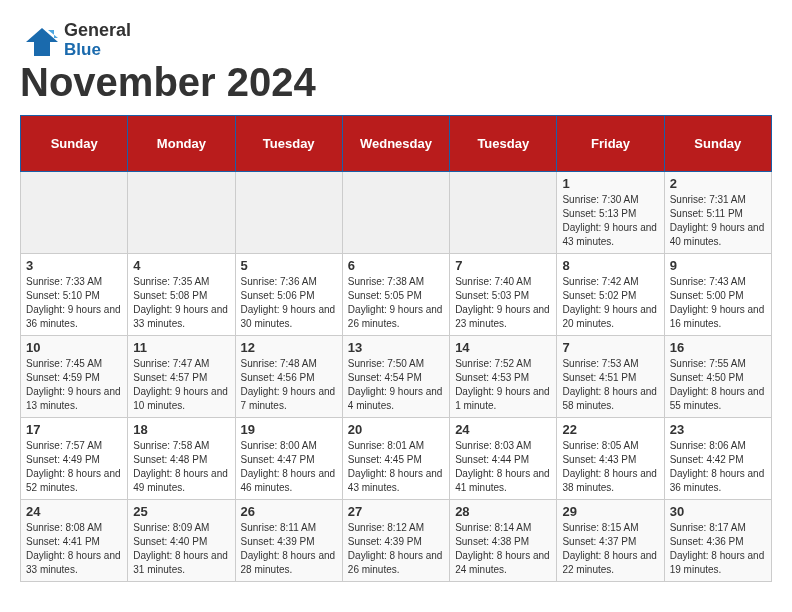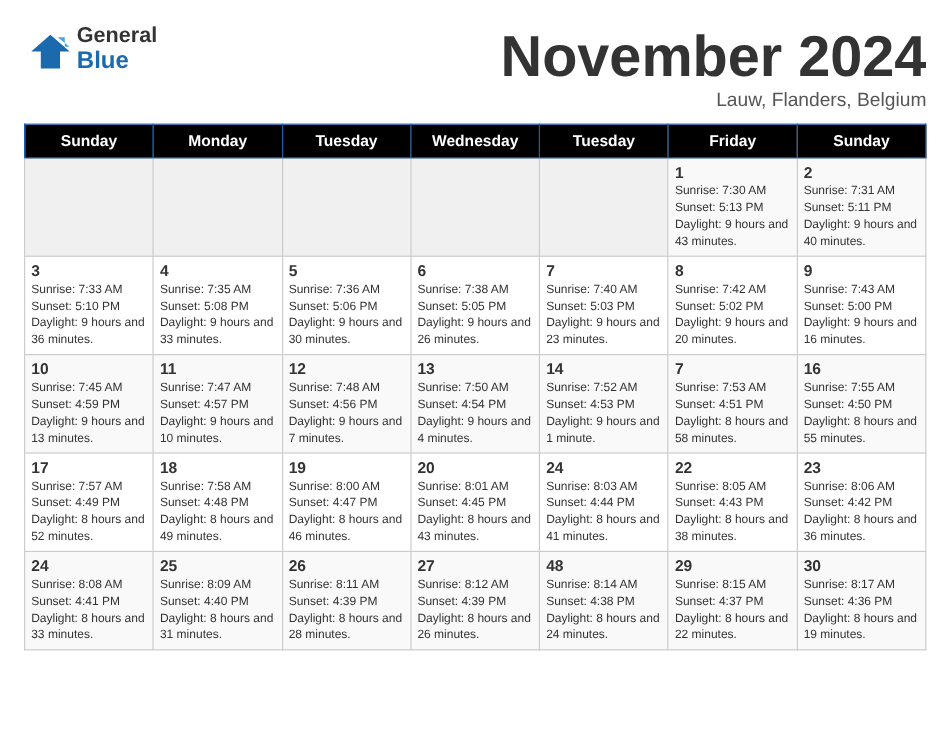--- a/index.html
+++ b/index.html
@@ -8,68 +8,69 @@
       background: #fff;
       width: 792px;
       min-height: 612px;
       padding: 20px;
     }
     .header {
       display: flex;
       justify-content: space-between;
       align-items: flex-start;
       margin-bottom: 10px;
+      flex-direction: column;
     }
     .logo {
       display: flex;
       align-items: center;
     }
     .logo-text {
       display: flex;
       flex-direction: column;
       line-height: 1.1;
     }
     .logo-general {
       font-size: 18px;
       font-weight: bold;
       color: #333;
     }
     .logo-blue {
-      font-size: 20px;
+      font-size: 17px;
       font-weight: bold;
       color: #1a6aad;
     }
     .logo-icon {
       width: 40px;
       height: 40px;
       margin-right: 4px;
     }
     .title-section {
       text-align: right;
     }
     .month-title {
-      font-size: 48px;
+      font-size: 40px;
       font-weight: bold;
       color: #333;
     }
     .subtitle {
       font-size: 16px;
       color: #555;
     }
     table {
       width: 100%;
       border-collapse: collapse;
       table-layout: fixed;
     }
     thead th {
-      background-color: #000000;
+      background-color: #b91c1c;
       color: #fff;
       font-size: 13px;
       font-weight: bold;
-      padding: 6px 4px;
+      padding: 20px 4px;
       text-align: center;
       border: 1px solid #1a5fa8;
     }
     tbody td {
       border: 1px solid #ccc;
       vertical-align: top;
       padding: 4px 5px;
       font-size: 10.5px;
       color: #333;
       height: 80px;
@@ -107,21 +108,20 @@
       <polygon points="22,8 38,22 30,22 30,36 14,36 14,22 6,22" fill="#1a6aad"></polygon>
       <polygon points="28,10 38,18 34,18 34,10" fill="#4da6e0"></polygon>
     </svg>
     <div class="logo-text">
       <span class="logo-general">General</span>
       <span class="logo-blue">Blue</span>
     </div>
   </div>
   <div class="title-section">
     <div class="month-title">November 2024</div>
-    <div class="subtitle">Lauw, Flanders, Belgium</div>
   </div>
 </div>
 
 <table>
   <thead>
     <tr>
       <th>Sunday</th>
       <th>Monday</th>
       <th>Tuesday</th>
       <th>Wednesday</th>
@@ -247,21 +247,21 @@
         </td>
         <td>
           <span class="day-number">26</span>
           <div class="day-info">Sunrise: 8:11 AM<br>Sunset: 4:39 PM<br>Daylight: 8 hours and 28 minutes.</div>
         </td>
         <td>
           <span class="day-number">27</span>
           <div class="day-info">Sunrise: 8:12 AM<br>Sunset: 4:39 PM<br>Daylight: 8 hours and 26 minutes.</div>
         </td>
         <td>
-          <span class="day-number">48</span>
+          <span class="day-number">28</span>
           <div class="day-info">Sunrise: 8:14 AM<br>Sunset: 4:38 PM<br>Daylight: 8 hours and 24 minutes.</div>
         </td>
         <td>
           <span class="day-number">29</span>
           <div class="day-info">Sunrise: 8:15 AM<br>Sunset: 4:37 PM<br>Daylight: 8 hours and 22 minutes.</div>
         </td>
         <td>
           <span class="day-number">30</span>
           <div class="day-info">Sunrise: 8:17 AM<br>Sunset: 4:36 PM<br>Daylight: 8 hours and 19 minutes.</div>
         </td>

